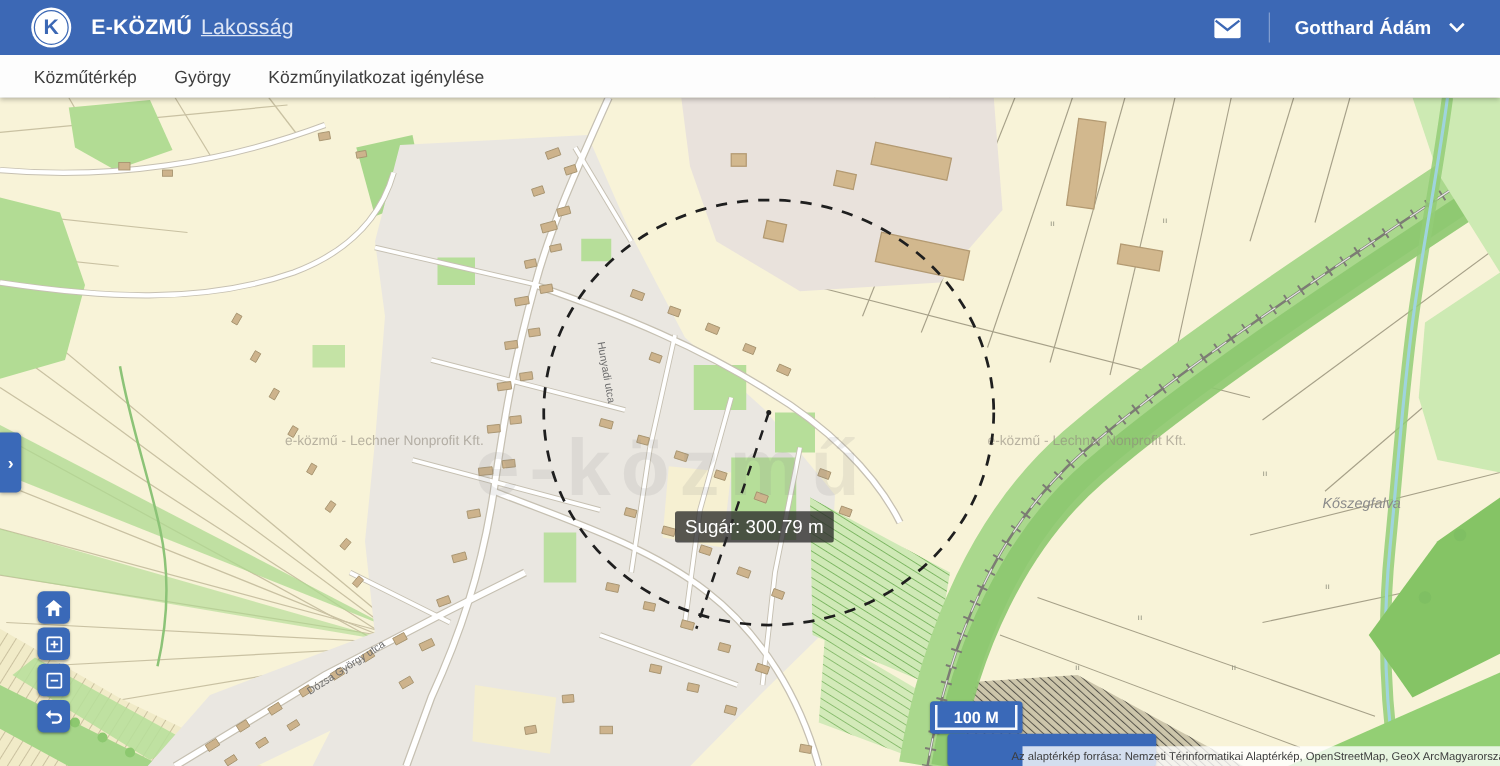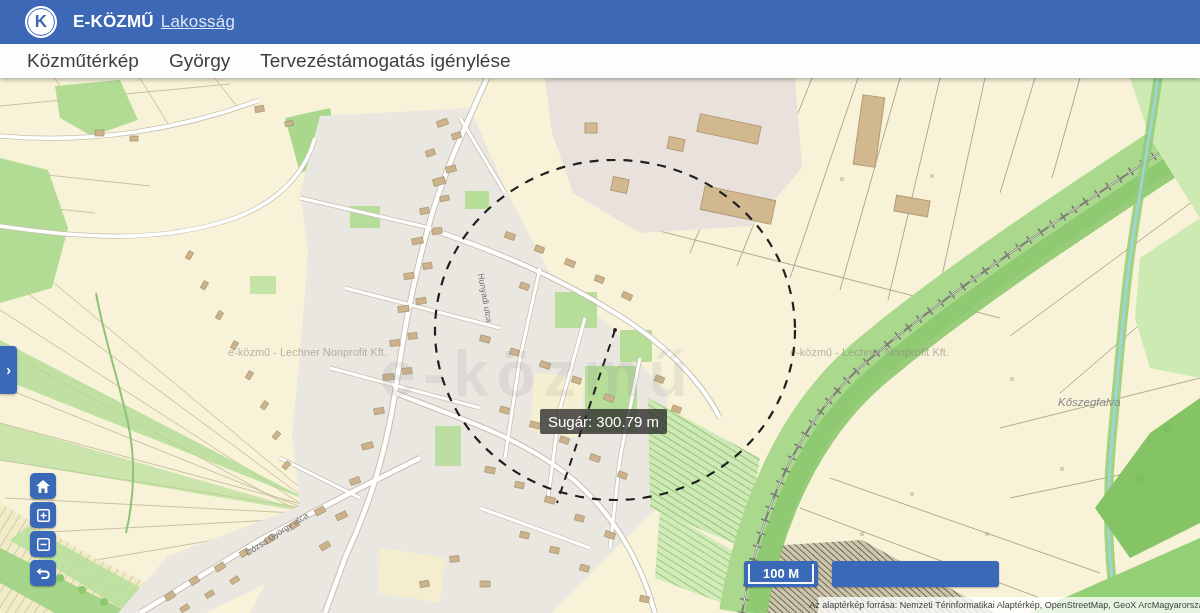--- a/index.html
+++ b/index.html
@@ -14,34 +14,34 @@
   .title-main{color:#ffffff;font-weight:bold;}
   .title-sub{color:#dde6f6;font-weight:normal;text-decoration:underline;}
   .header-right{margin-left:auto;display:flex;align-items:center;padding-right:28px;}
   .mail-btn{width:26px;height:22px;display:flex;align-items:center;justify-content:center;cursor:pointer;}
   .hdr-divider{width:1px;height:24px;background:rgba(255,255,255,.35);margin:0 20px;}
   .user-menu{display:flex;align-items:center;gap:14px;cursor:pointer;}
   .user-name{color:#fff;font-weight:bold;font-size:15px;}
   
   .navbar{height:34px;background:#fdfdfd;display:flex;align-items:center;padding-left:27px;
     box-shadow:0 2px 4px rgba(0,0,0,.28);position:relative;z-index:9;}
-  .nav-tab{font-size:19px;color:#3e3e3e;margin-right:30px;cursor:pointer;white-space:nowrap;}
+  .nav-tab{font-size:14px;color:#3e3e3e;margin-right:30px;cursor:pointer;white-space:nowrap;}
   .nav-tab.disabled{color:#b9b9b9;cursor:default;}
   
   .map-wrap{position:relative;width:1200px;height:535px;overflow:hidden;cursor:crosshair;background:#f8f3d8;}
   .map-wrap svg{display:block;}
   .measure-tooltip{position:absolute;left:540px;top:331px;background:rgba(42,42,42,.78);color:#fff;
     font-size:15px;padding:4px 8px;border-radius:2px;white-space:nowrap;pointer-events:none;}
   .panel-expander{position:absolute;left:0;top:268px;width:17px;height:48px;background:#3a69b8;
     border-radius:0 4px 4px 0;display:flex;align-items:center;justify-content:center;color:#fff;
     font-size:14px;font-weight:bold;cursor:pointer;box-shadow:0 1px 3px rgba(0,0,0,.3);}
   .map-controls{position:absolute;left:30px;top:395px;display:flex;flex-direction:column;gap:3px;}
   .map-btn{width:26px;height:26px;background:#3a69b8;border:none;border-radius:5px;display:flex;
     align-items:center;justify-content:center;cursor:pointer;box-shadow:0 1px 2px rgba(0,0,0,.35);padding:0;}
-  .scale-row{position:absolute;top:483px;left:744px;display:flex;}
+  .scale-row{position:absolute;top:483px;left:744px;display:flex;flex-direction:column;}
   .scale-box{height:26px;background:#3a69b8;border-radius:3px;position:relative;color:#fff;
     font-size:13px;box-shadow:0 1px 2px rgba(0,0,0,.3);}
   .scale-bar{width:74px;}
   .scale-bar .bracket{position:absolute;inset:3px 4px 3px 4px;border:2px solid rgba(255,255,255,.95);
     border-top:none;display:flex;align-items:center;justify-content:center;font-weight:bold;}
   .scale-ratio{width:166px;margin-left:11px;display:flex;align-items:center;justify-content:center;font-weight:bold;}
   .scale-empty{width:167px;margin-left:14px;}
   .attribution{position:absolute;left:818px;top:519px;width:382px;height:16px;
     background:rgba(255,255,255,.78);font-size:9px;color:#3c3c3c;display:flex;align-items:center;
     justify-content:center;white-space:nowrap;}
@@ -51,26 +51,41 @@
 
 <div class="header">
   <div class="logo">
     <div class="ring"></div>
     <div class="k">K</div>
   </div>
   <div class="title-wrap">
     <span class="title-main">E-KÖZMŰ</span>
     <span class="title-sub">Lakosság</span>
   </div>
+  <div class="header-right">
+    <div class="mail-btn">
+      <svg width="22" height="17" viewBox="0 0 22 17">
+        <rect x="0.5" y="0.5" width="21" height="16" rx="1.5" fill="#ffffff"></rect>
+        <path d="M1.5 2.5 L11 10 L20.5 2.5" stroke="#3c68b5" stroke-width="1.8" fill="none"></path>
+      </svg>
+    </div>
+    <div class="hdr-divider"></div>
+    <div class="user-menu">
+      <span class="user-name">Gotthard Ádám</span>
+      <svg width="13" height="8" viewBox="0 0 13 8">
+        <polyline points="1,1 6.5,6.5 12,1" stroke="#fff" stroke-width="2" fill="none"></polyline>
+      </svg>
+    </div>
+  </div>
 </div>
 
 <div class="navbar">
   <span class="nav-tab">Közműtérkép</span>
   <span class="nav-tab">György</span>
-  <span class="nav-tab">Tervezéstámogatás igénylése</span>
+  <span class="nav-tab">Közműnyilatkozat igénylése</span>
 </div>
 
 <div class="map-wrap">
 <svg width="1200" height="535" viewBox="0 0 1200 535">
   <defs>
     <pattern id="stripeBL" width="8" height="8" patternUnits="userSpaceOnUse" patternTransform="rotate(32)">
       <rect width="8" height="8" fill="#f1ebc8"></rect>
           <line x1="0" y1="0" x2="0" y2="8" stroke="#b9ae8c" stroke-width="1.1"></line>
     </pattern>
     <pattern id="vine" width="6" height="6" patternUnits="userSpaceOnUse" patternTransform="rotate(-58)">

